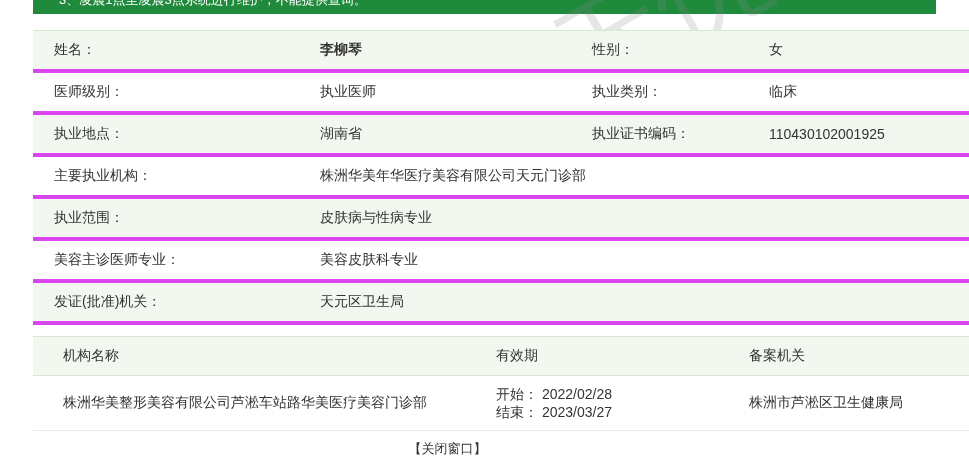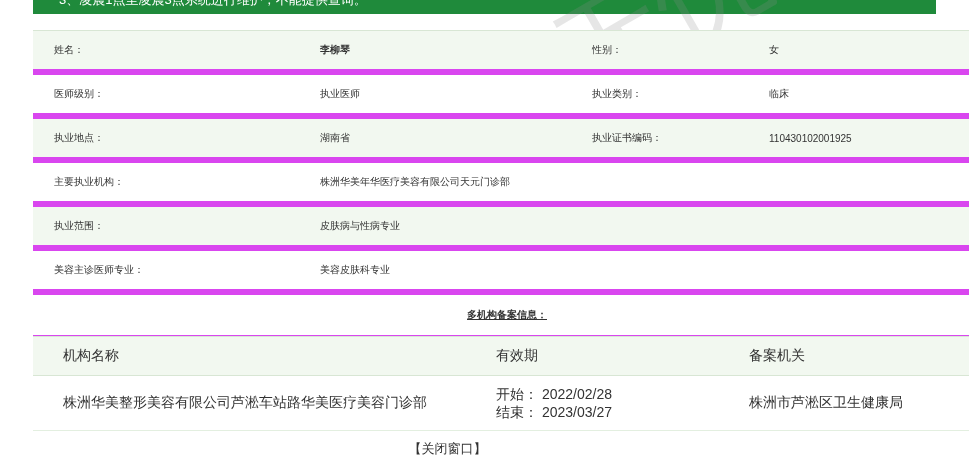--- a/index.html
+++ b/index.html
@@ -42,25 +42,25 @@
   .info-table {
     position: absolute;
     top: 30px;
     left: 33px;
     width: 936px;
     border-collapse: collapse;
     table-layout: fixed;
   }
   .info-table td {
     border-top: 1px solid #d8e6d4;
-    border-bottom: 6px solid #d946ef;
+    border-bottom: 4px solid #d946ef;
     height: 38px;
     padding: 0 0 0 12px;
     vertical-align: middle;
-    font-size: 10px;
+    font-size: 14px;
   }
   .info-table tr.alt td {
     background: #f2f8f0;
   }
   .info-table tr.plain td {
     background: #ffffff;
   }
   .lbl {
     width: 254px;
     padding-left: 21px !important;
@@ -200,20 +200,24 @@
         <td class="val" colspan="3">株洲华美年华医疗美容有限公司天元门诊部</td>
       </tr>
       <tr class="alt">
         <td class="lbl">执业范围：</td>
         <td class="val" colspan="3">皮肤病与性病专业</td>
       </tr>
       <tr class="plain">
         <td class="lbl">美容主诊医师专业：</td>
         <td class="val" colspan="3">美容皮肤科专业</td>
       </tr>
+      <tr class="alt">
+        <td class="lbl">发证(批准)机关：</td>
+        <td class="val" colspan="3">天元区卫生局</td>
+      </tr>
       <tr class="section-title">
         <td colspan="4">多机构备案信息：</td>
       </tr>
     </tbody>
   </table>
 
   <table class="rec-table">
     <thead>
       <tr>
         <th class="c1">机构名称</th>

